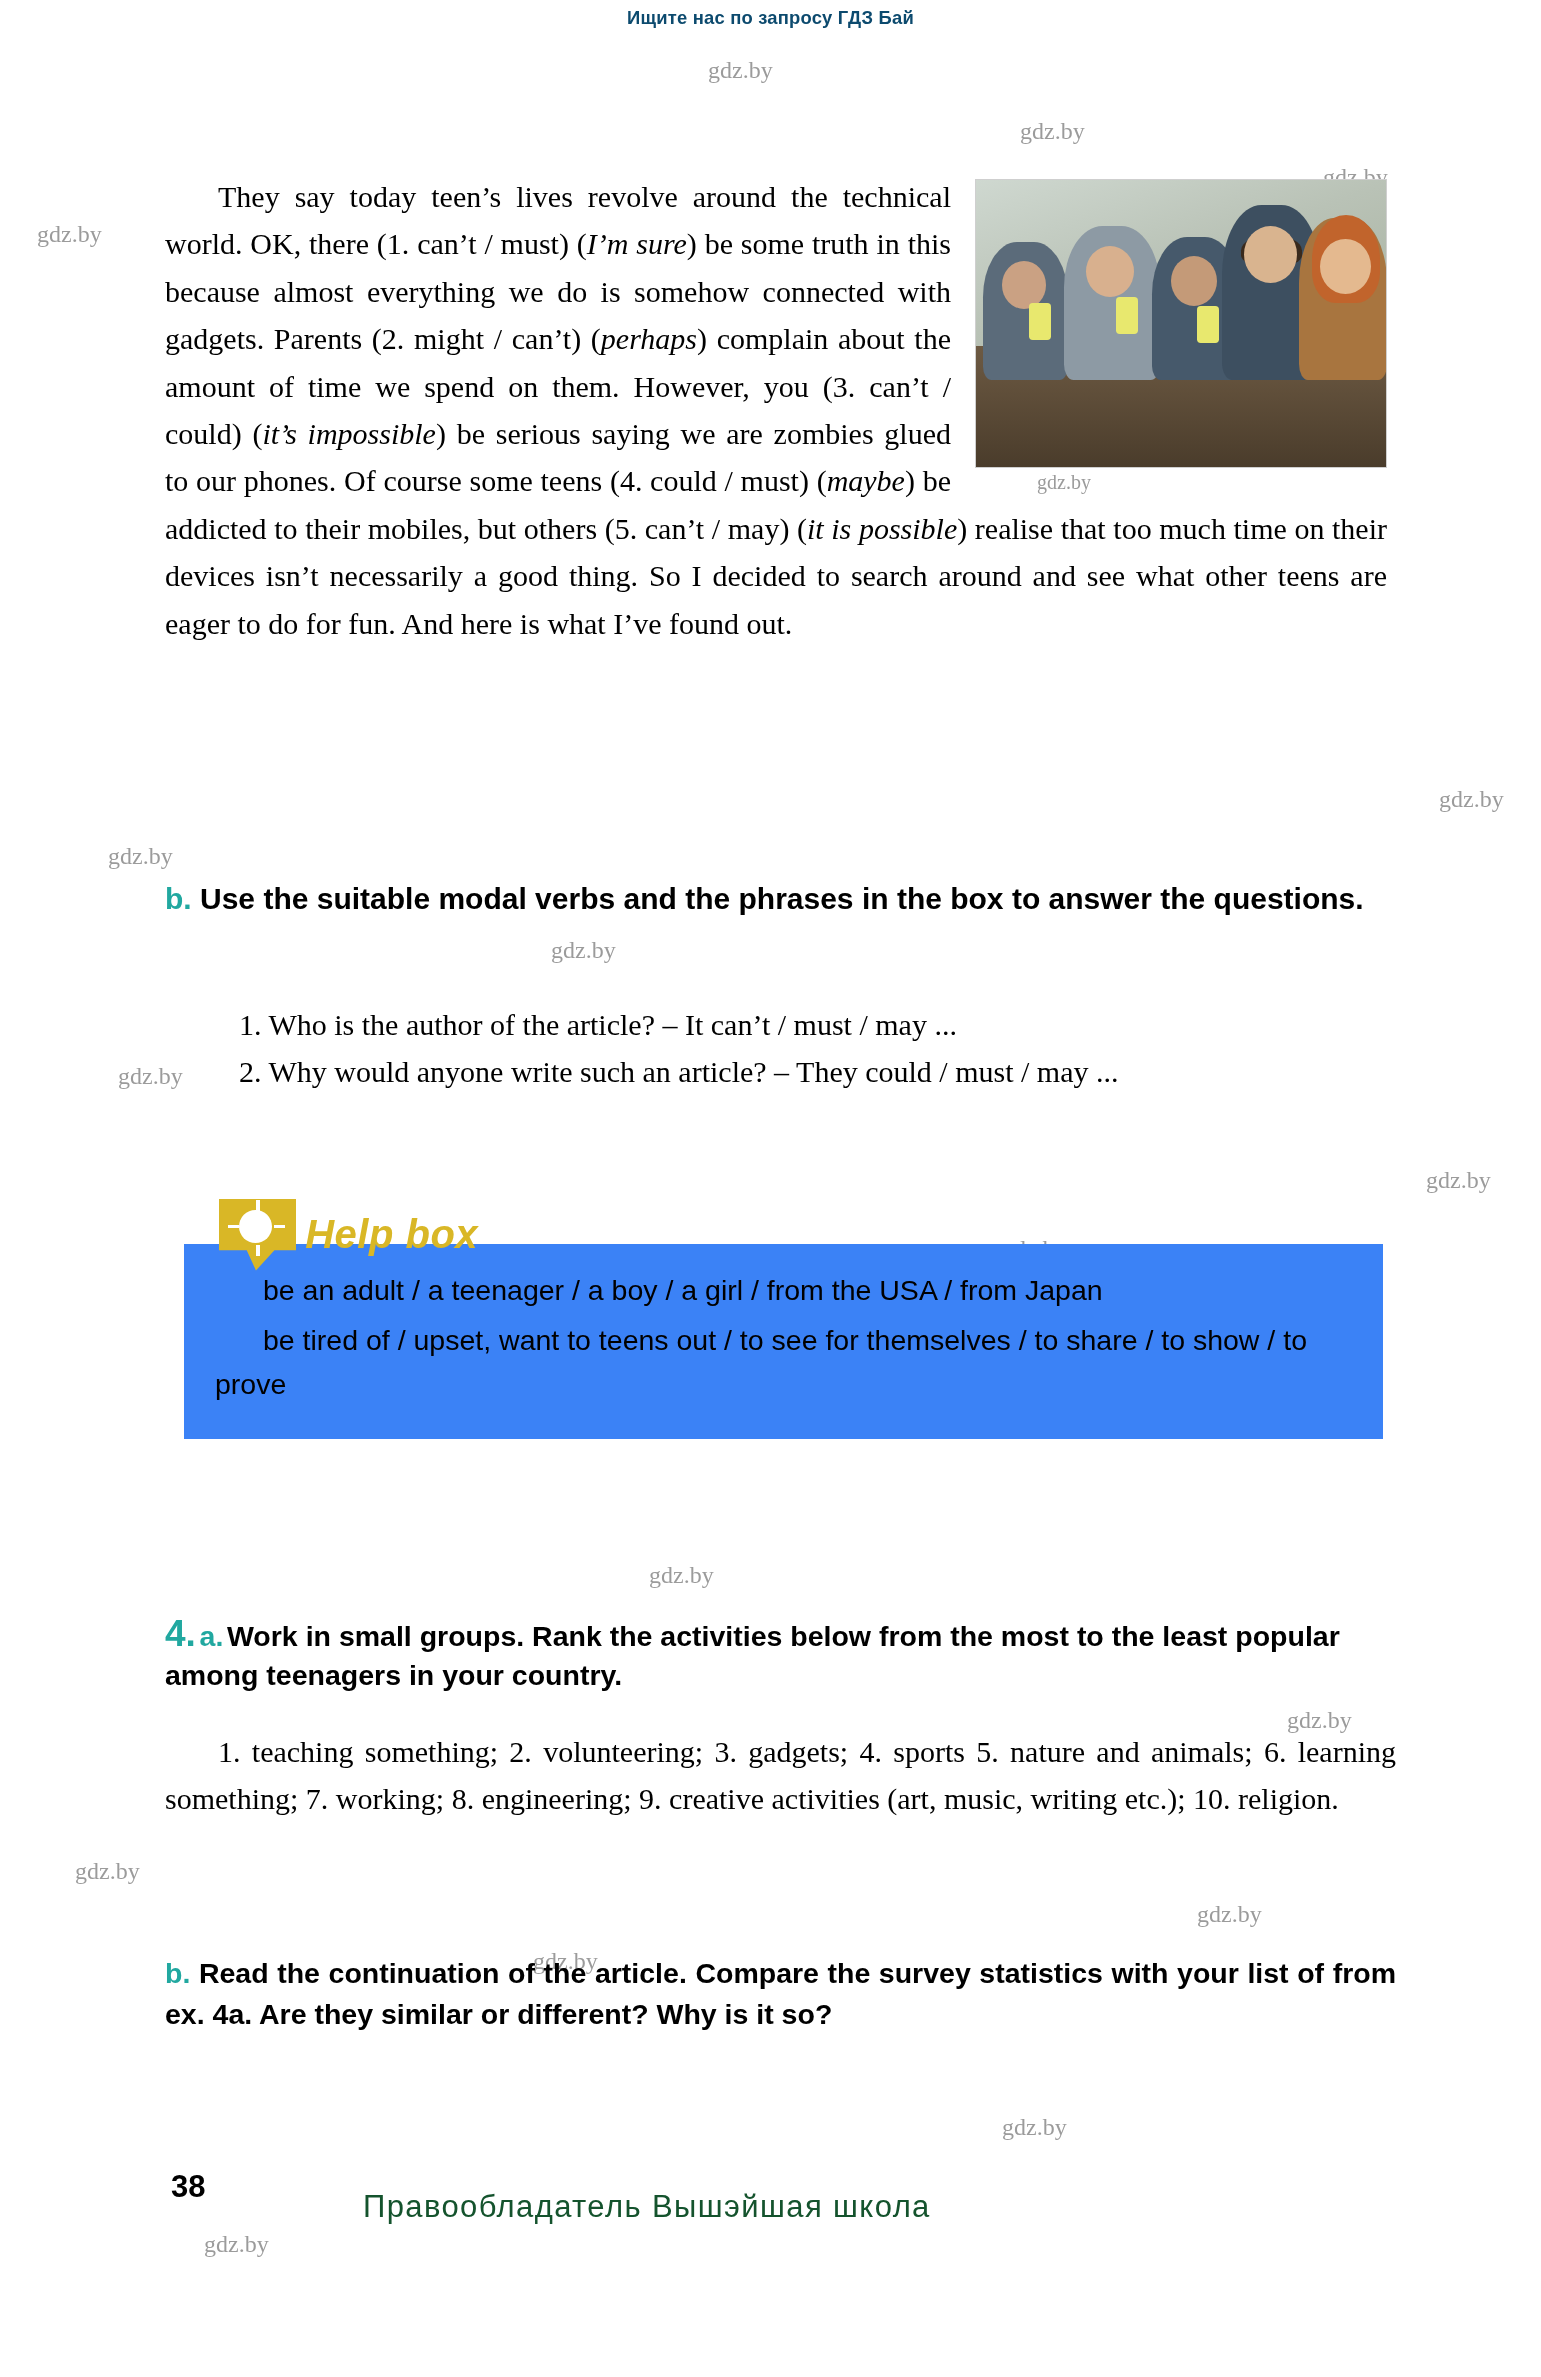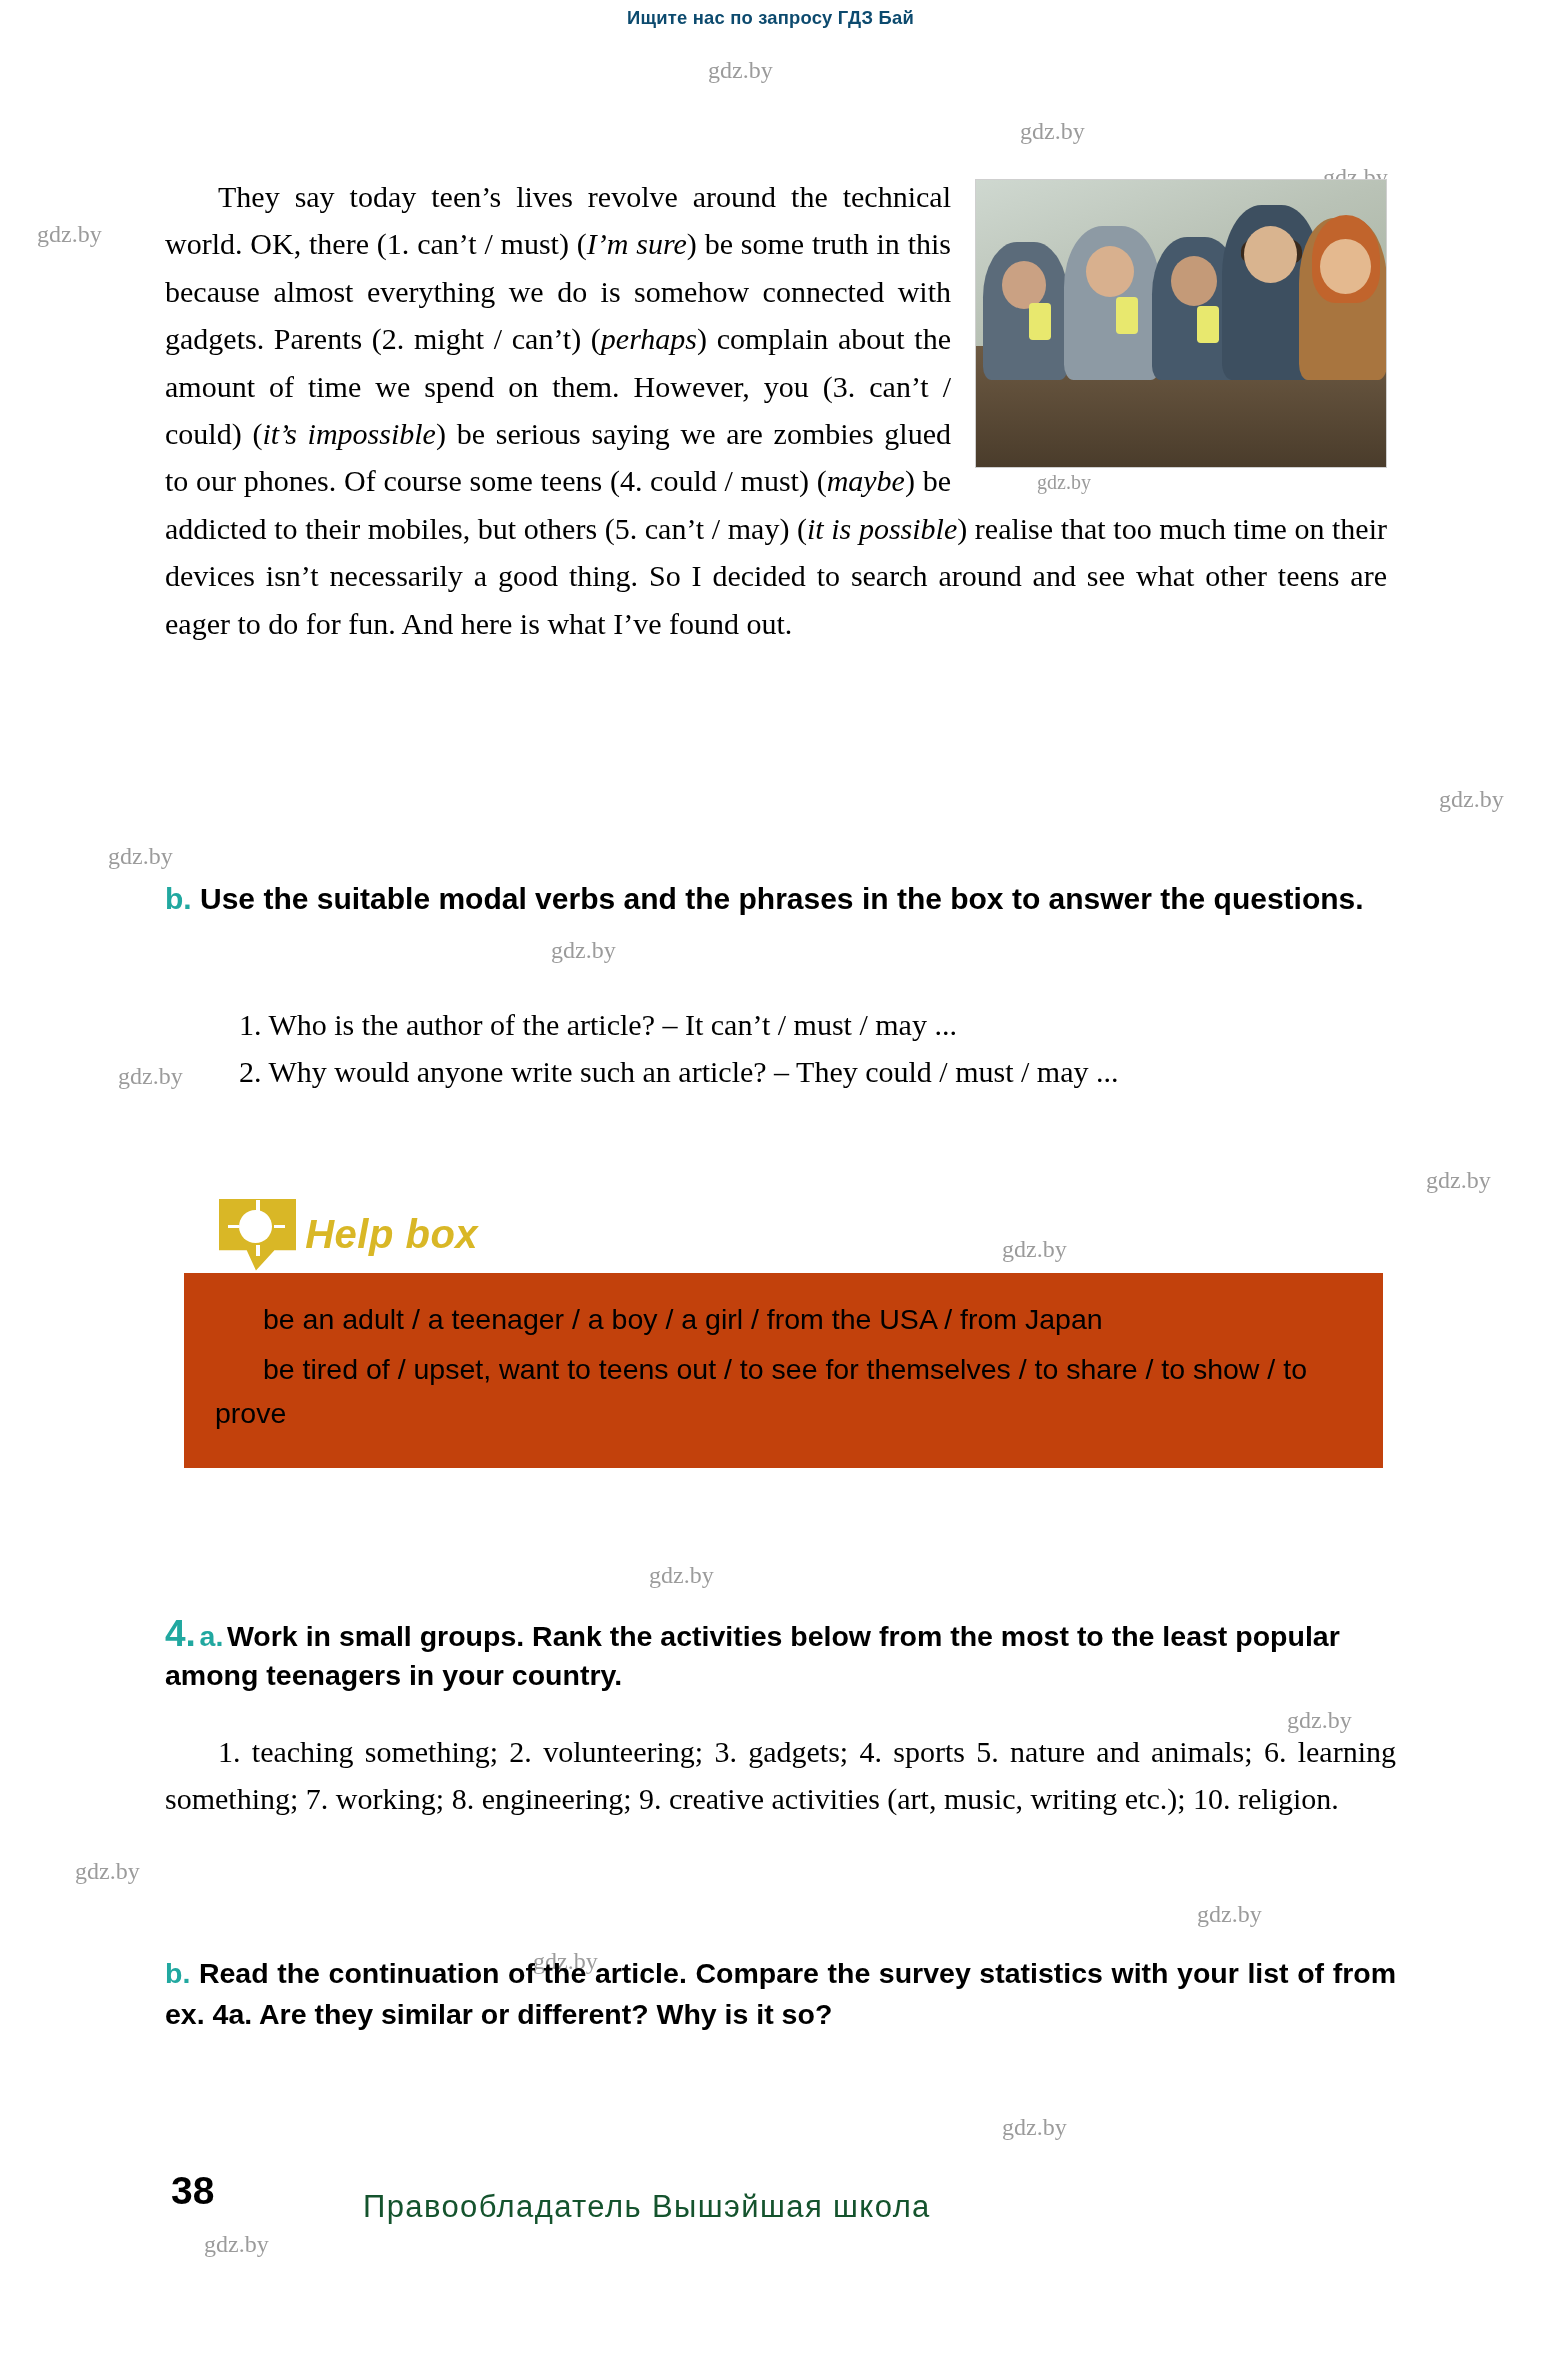--- a/index.html
+++ b/index.html
@@ -147,22 +147,22 @@
   .hb-ray { position: absolute; background:#fff; }
   .hb-title {
     margin-left: 9.2px;
     font-family: "Liberation Sans", sans-serif;
     font-weight: bold; font-style: italic;
     font-size: 40px; color: #d9b726;
     letter-spacing: 0.5px;
     text-align: right;
   }
   .hb-body {
-    margin-top: 65px;
-    background: #c2410c;
+    margin-top: 36px;
+    background: #3b82f6;
     padding: 24px 31px 27.6px 31px;
     font-family: "Liberation Sans", sans-serif;
     font-size: 28.5px;
     line-height: 1.55;
   }
   .hb-body p { margin: 0 0 5.5px 0; text-indent: 48px; }
 
   .ex4 { position: absolute; left: 165px; top: 1613px; width: 1231px; }
   .ex4-num {
     font-family: "Liberation Sans", sans-serif;
@@ -182,21 +182,21 @@
   .ex4b {
     position: absolute; left: 165px; top: 1953px; width: 1231px;
     font-family: "Liberation Sans", sans-serif;
     font-weight: bold; font-size: 28.5px; line-height: 1.45;
     text-align: justify;
   }
 
   .pagenum {
     position: absolute; left: 171px; top: 2169px;
     font-family: "Liberation Sans", sans-serif;
-    font-weight: bold; font-size: 39px;
+    font-weight: bold; font-size: 31px;
   }
 </style>
 </head>
 <body>
 
 <div class="page">
 
   <div class="top-banner">Ищите нас по запросу ГДЗ Бай</div>
 
   <div id="watermark-layer">

